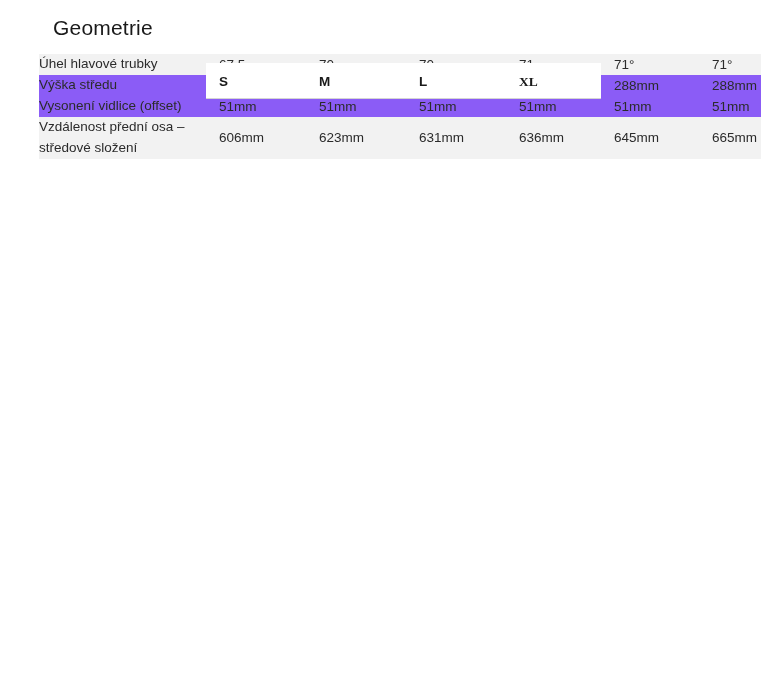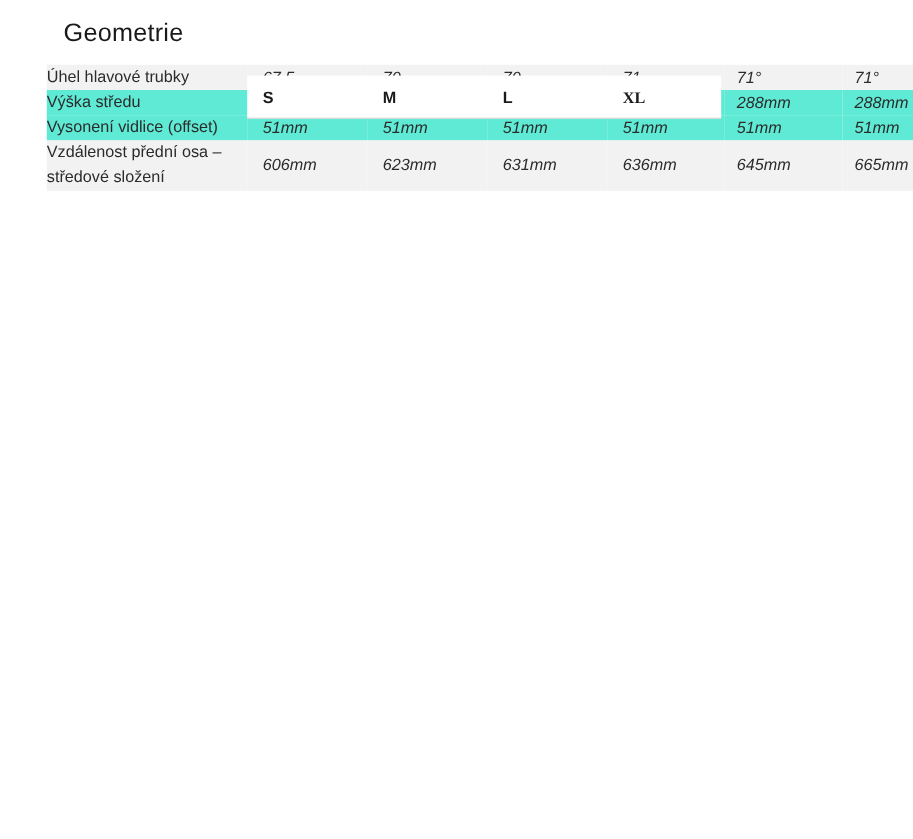--- a/index.html
+++ b/index.html
@@ -42,32 +42,31 @@
   table.geo col.c-xl { width: 98px; }
   table.geo col.c-xxl { width: 98px; }
   table.geo col.c-xxxl { width: 98px; }
 
   table.geo th, table.geo td {
     text-align: left;
     vertical-align: middle;
     padding: 0;
   }
   .row-shade td { background: #f2f2f2; }
-  .row-plain td { background: #5eead4; }
+  .row-plain td { background: #8b5cf6; }
 
   td.label {
     padding: 12px 10px 12px 14px;
     line-height: 1.55;
     color: #2b2b2b;
   }
   td.val {
     padding: 12px 6px 12px 0;
     color: #2b2b2b;
     white-space: nowrap;
-    font-style: italic;
   }
   
   td.val.v0 { padding-left: 13px; }
   td.val.v1 { padding-left: 13px; }
   td.val.v2 { padding-left: 13px; }
   td.val.v3 { padding-left: 13px; }
   td.val.v4 { padding-left: 10px; }
   td.val.v5 { padding-left: 10px; }
 
   

